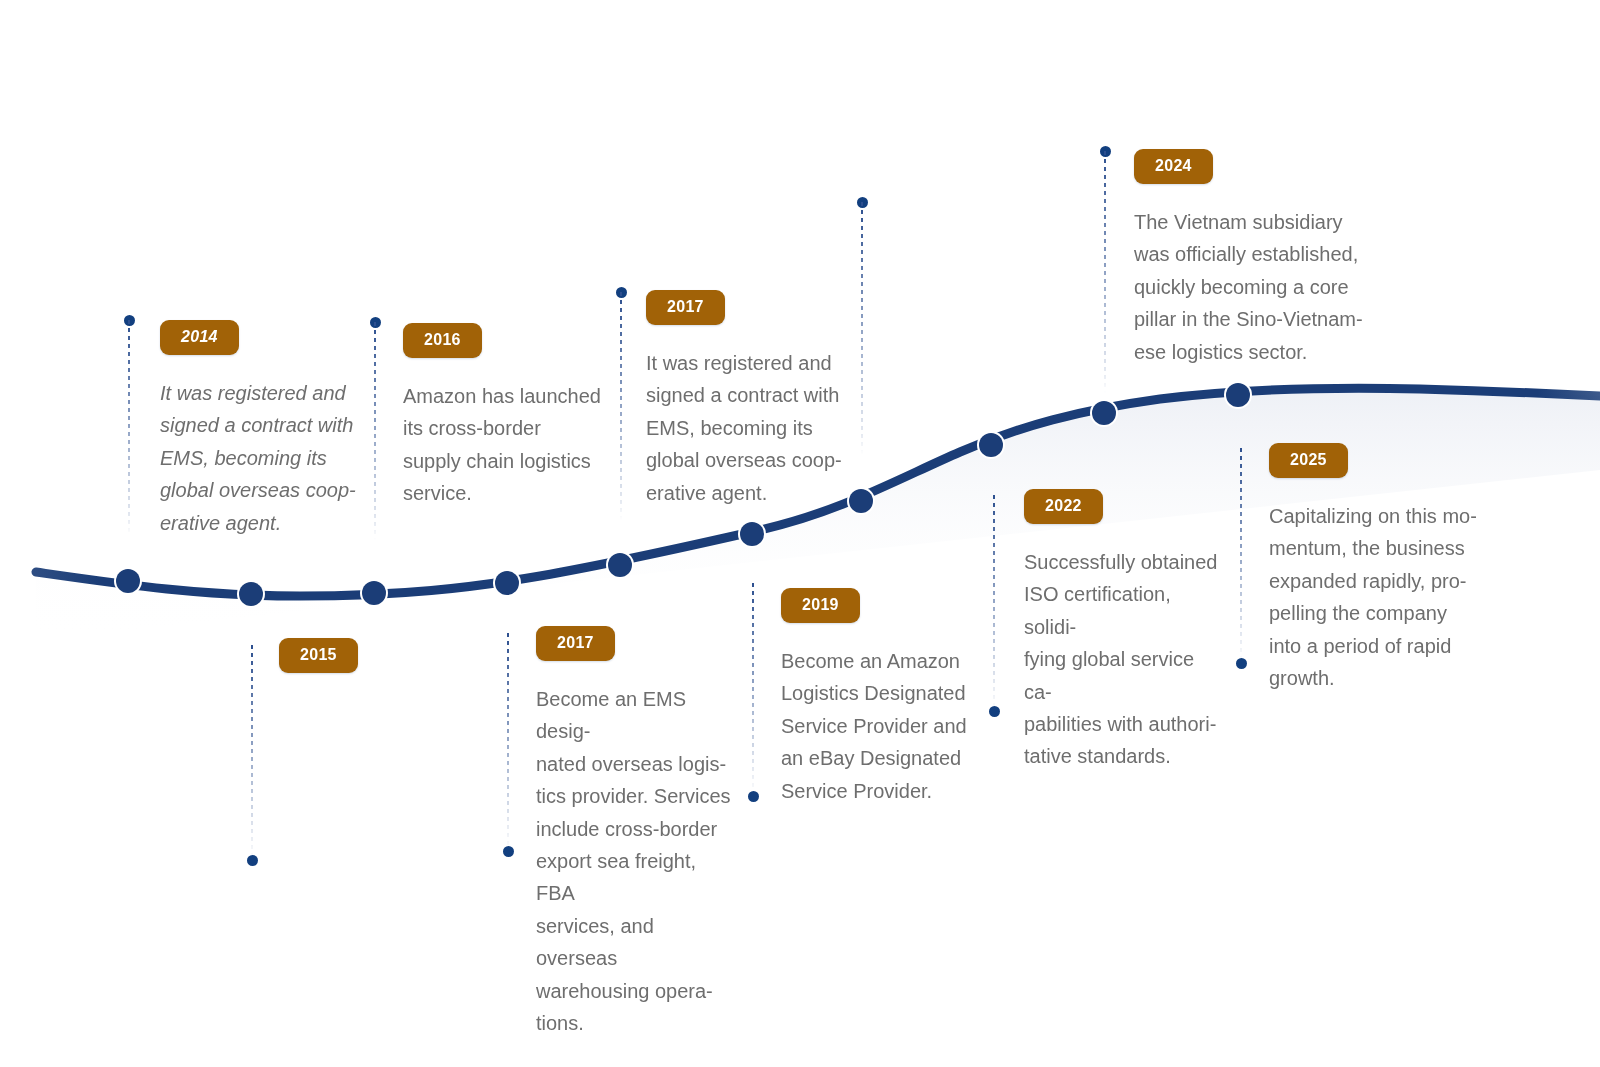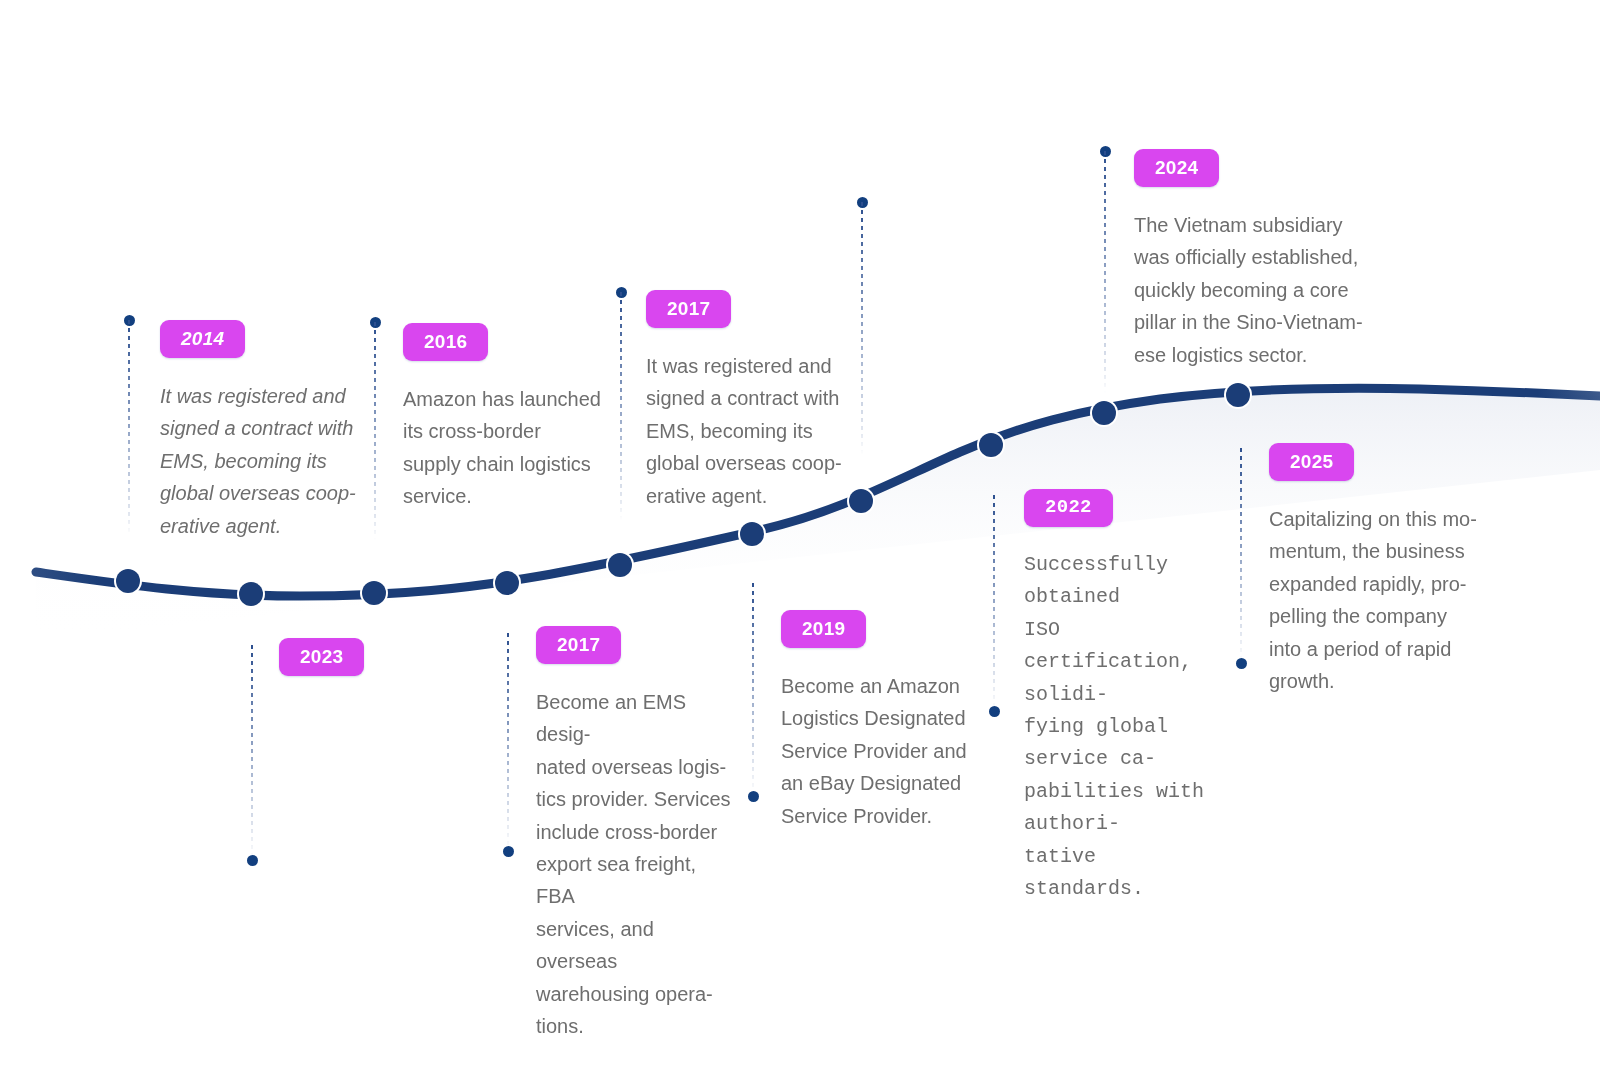--- a/index.html
+++ b/index.html
@@ -31,23 +31,23 @@
     height: 1067px;
     pointer-events: none;
   }
 
   
   .milestone {
     position: absolute;
   }
   .year-badge {
     display: inline-block;
-    background: #d946ef;
+    background: #a16207;
     color: #ffffff;
-    font-size: 19px;
+    font-size: 16px;
     font-weight: 700;
     letter-spacing: 0.3px;
     padding: 9px 21px 10px 21px;
     border-radius: 9px;
     line-height: 1;
     white-space: nowrap;
     box-shadow: 0 1px 2px rgba(18,63,127,0.18);
   }
   .desc {
     margin-top: 22px;
@@ -209,21 +209,21 @@
   <div class="milestone" style="left:160px; top:320px; width:200px;font-style:italic;">
     <div class="year-badge">2014</div>
     <div class="desc">It was registered and
 signed a contract with
 EMS, becoming its
 global overseas coop-
 erative agent.</div>
   </div>
 
   <div class="milestone" style="left:279px; top:638px; width:210px;">
-    <div class="year-badge">2023</div>
+    <div class="year-badge">2015</div>
   </div>
 
   <div class="milestone" style="left:403px; top:323px; width:200px;">
     <div class="year-badge">2016</div>
     <div class="desc">Amazon has launched
 its cross-border
 supply chain logistics
 service.</div>
   </div>
 
@@ -241,31 +241,31 @@
 
   <div class="milestone" style="left:646px; top:290px; width:200px;">
     <div class="year-badge">2017</div>
     <div class="desc">It was registered and
 signed a contract with
 EMS, becoming its
 global overseas coop-
 erative agent.</div>
   </div>
 
-  <div class="milestone" style="left:781px; top:610px; width:200px;">
+  <div class="milestone" style="left:781px; top:588px; width:200px;">
     <div class="year-badge">2019</div>
     <div class="desc">Become an Amazon
 Logistics Designated
 Service Provider and
 an eBay Designated
 Service Provider.</div>
   </div>
 
 
-  <div class="milestone" style="left:1024px; top:489px; width:200px;font-family:Liberation Mono, monospace;">
+  <div class="milestone" style="left:1024px; top:489px; width:200px;">
     <div class="year-badge">2022</div>
     <div class="desc">Successfully obtained
 ISO certification, solidi-
 fying global service ca-
 pabilities with authori-
 tative standards.</div>
   </div>
 
   <div class="milestone" style="left:1134px; top:149px; width:230px;">
     <div class="year-badge">2024</div>

